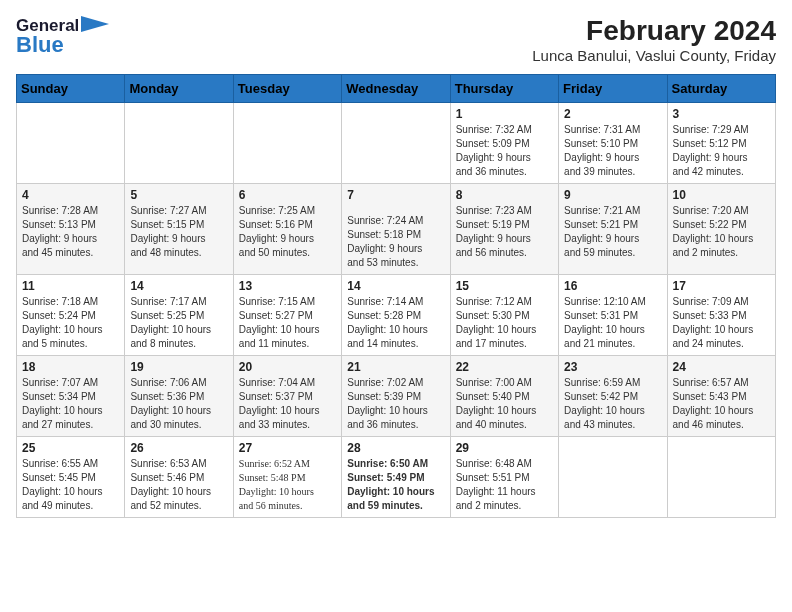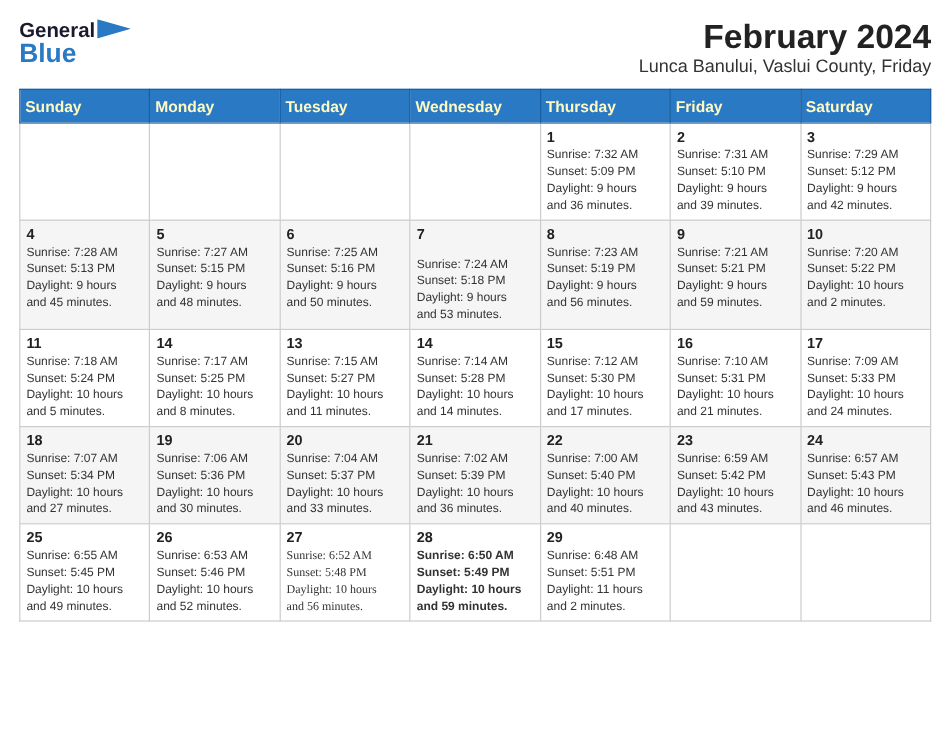--- a/index.html
+++ b/index.html
@@ -40,21 +40,21 @@
       font-size: 15px;
       color: #333;
     }
     .calendar {
       width: 100%;
       border-collapse: collapse;
       border: 1px solid #ccc;
     }
     .calendar th {
       background-color: #2979c4;
-      color: #fef9c3;
+      color: #000000;
       font-size: 13px;
       font-weight: bold;
       padding: 6px 4px;
       text-align: left;
       border: 1px solid #1a5fa0;
     }
     .calendar td {
       vertical-align: top;
       border: 1px solid #ccc;
       padding: 4px 5px;
@@ -221,21 +221,21 @@
         </td>
         <td>
           <span class="day-num">15</span>
           <div class="day-detail" style="white-space: pre-line;">Sunrise: 7:12 AM
 Sunset: 5:30 PM
 Daylight: 10 hours
 and 17 minutes.</div>
         </td>
         <td>
           <span class="day-num">16</span>
-          <div class="day-detail" style="white-space: pre-line;">Sunrise: 7:10 AM
+          <div class="day-detail" style="white-space: pre-line;">Sunrise: 12:10 AM
 Sunset: 5:31 PM
 Daylight: 10 hours
 and 21 minutes.</div>
         </td>
         <td>
           <span class="day-num">17</span>
           <div class="day-detail" style="white-space: pre-line;">Sunrise: 7:09 AM
 Sunset: 5:33 PM
 Daylight: 10 hours
 and 24 minutes.</div>

